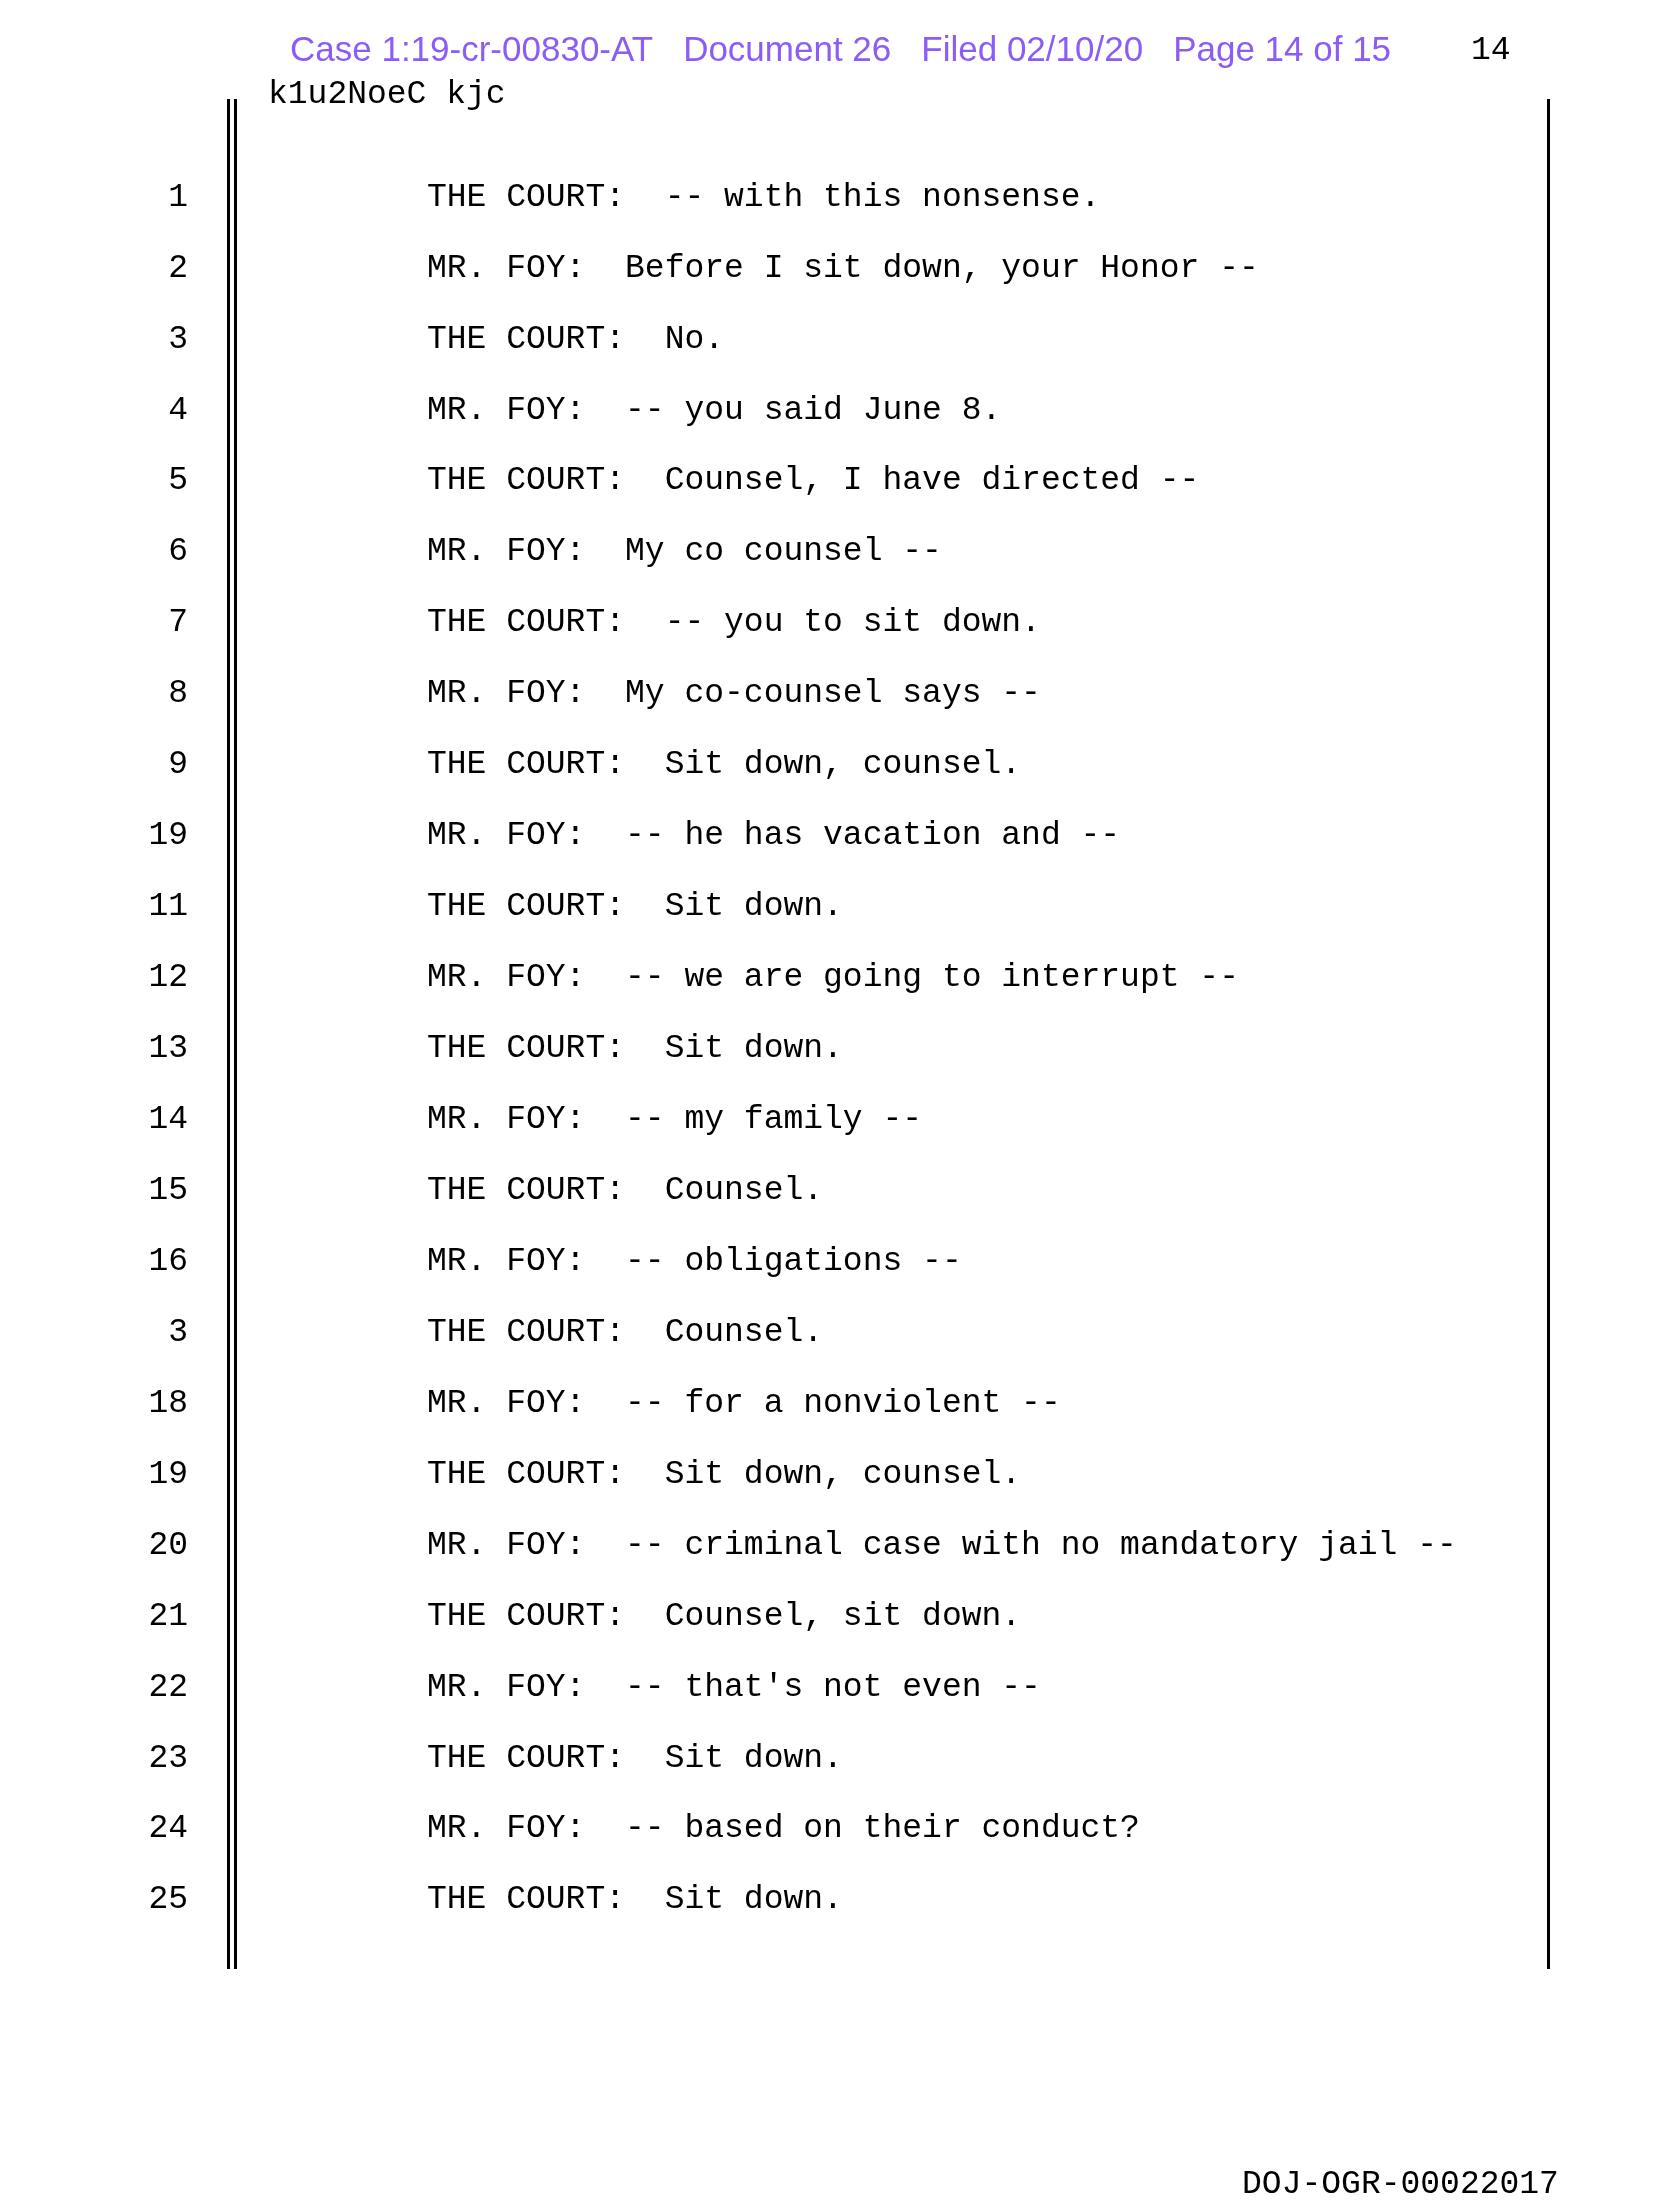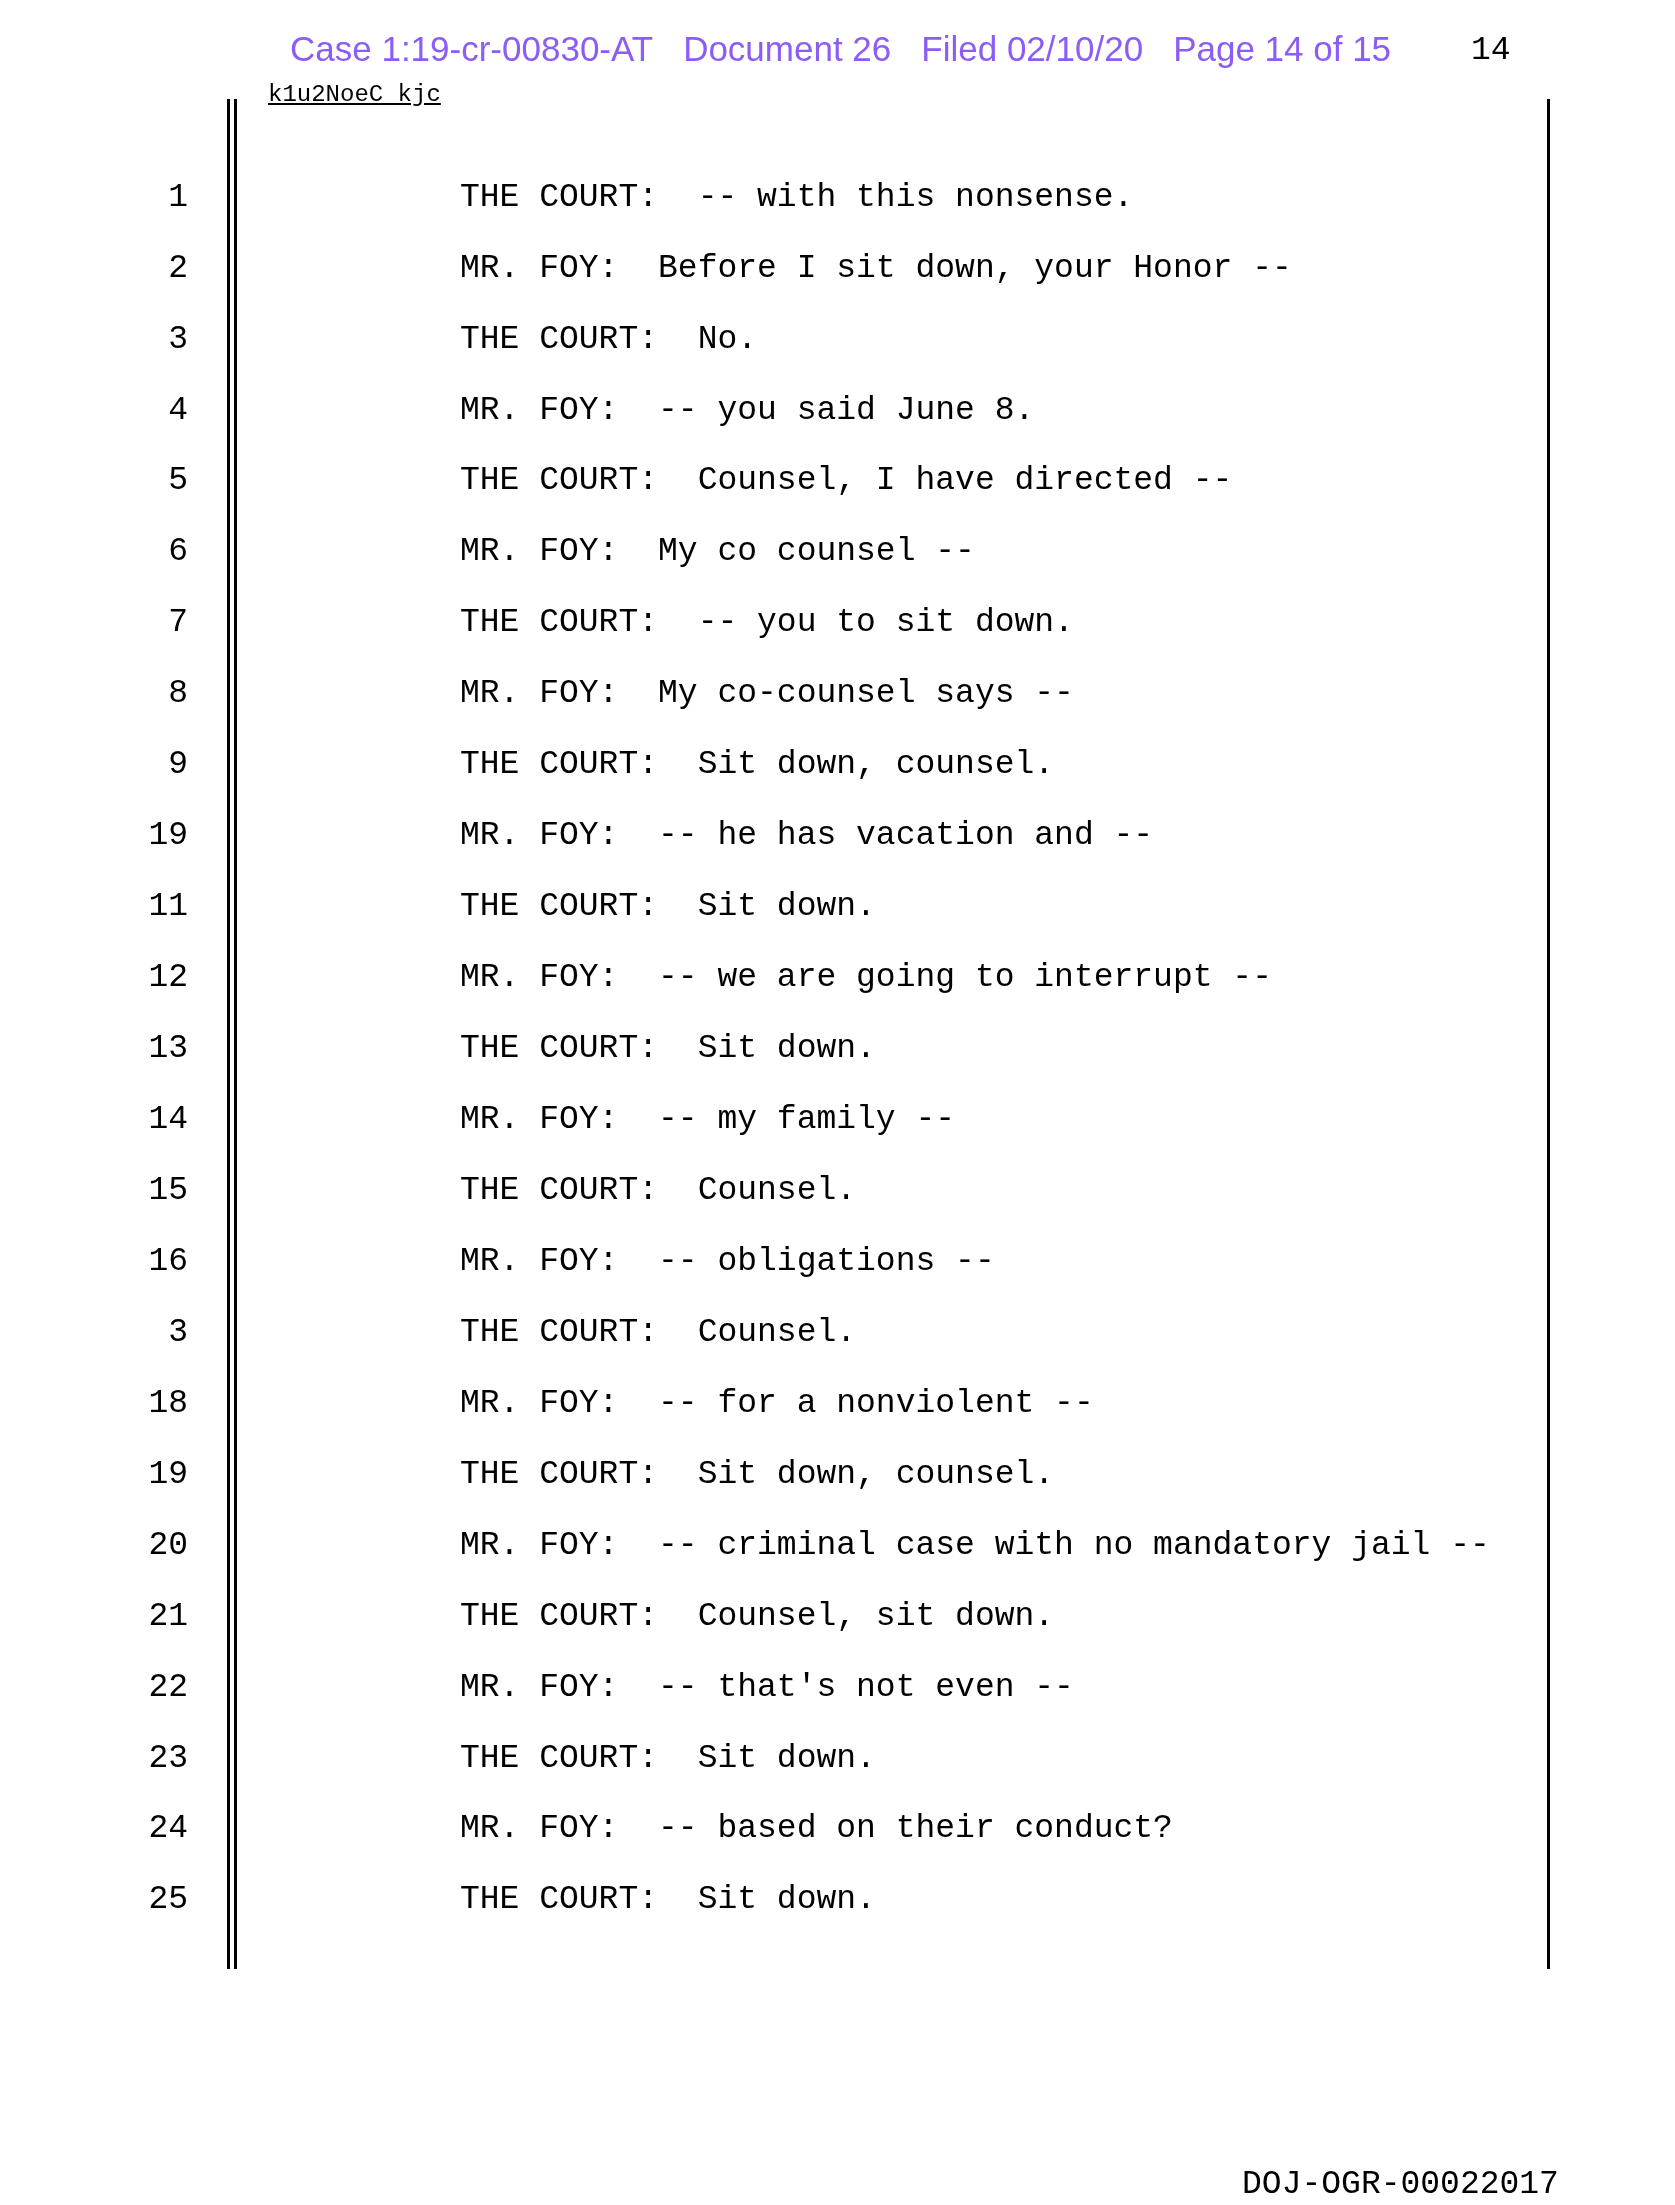--- a/index.html
+++ b/index.html
@@ -30,24 +30,23 @@
     position: absolute;
     left: 1471px;
     top: 32px;
     font-size: 33px;
     line-height: 37px;
   }
   .transcript-id {
     position: absolute;
     left: 268px;
     top: 76px;
-    font-size: 24px;
+    font-size: 33px;
     line-height: 37px;
     white-space: pre;
-    text-decoration: underline;
   }
   
   .vrule {
     position: absolute;
     top: 99px;
     height: 1870px;
     background: #000000;
   }
   .vrule.left-a  { left: 227px;  width: 3.3px; }
   .vrule.left-b  { left: 234px;  width: 3.3px; }
@@ -62,21 +61,21 @@
     white-space: pre;
   }
   .row .ln {
     position: absolute;
     left: 105px;
     width: 83px;
     text-align: right;
   }
   .row .lt {
     position: absolute;
-    left: 460px;
+    left: 427px;
   }
   .footer {
     position: absolute;
     left: 235px;
     width: 1312px;
     top: 1985px;
     text-align: center;
     font-size: 33px;
     line-height: 36px;
     white-space: pre;

